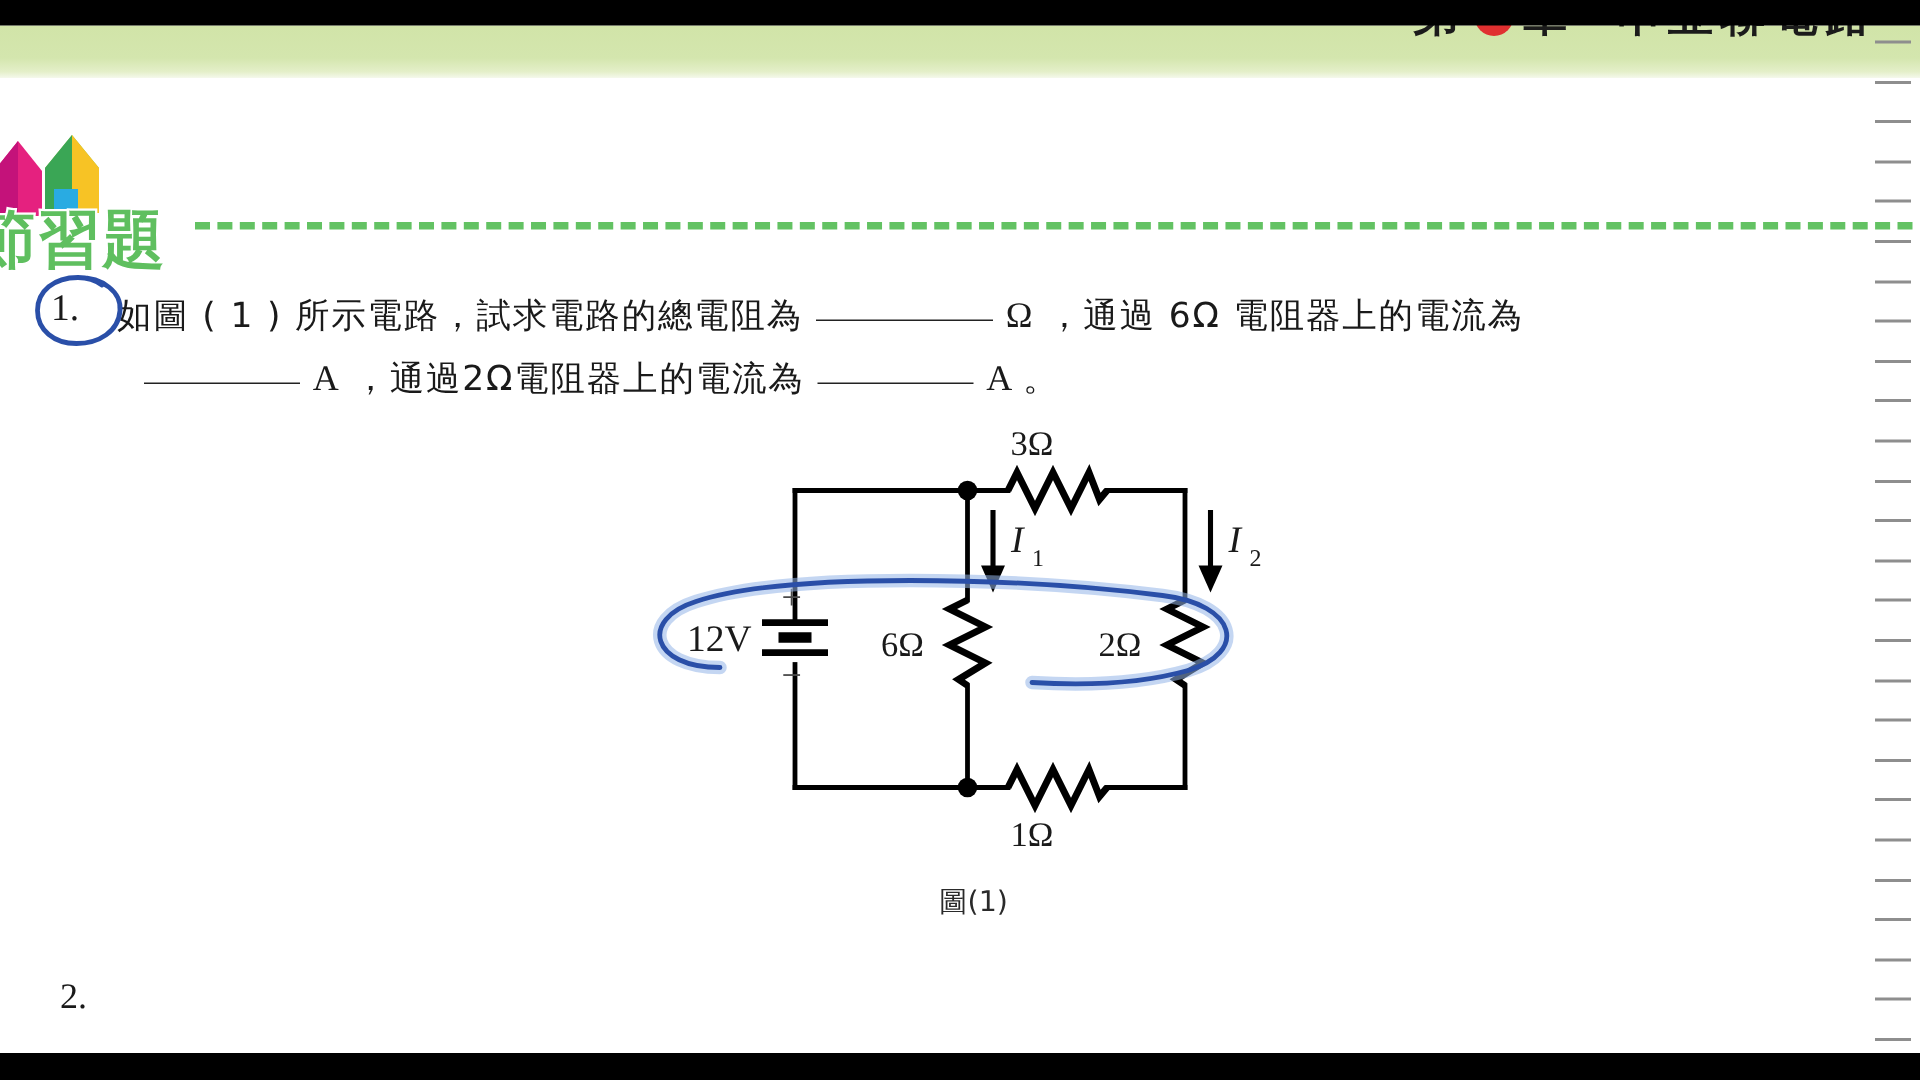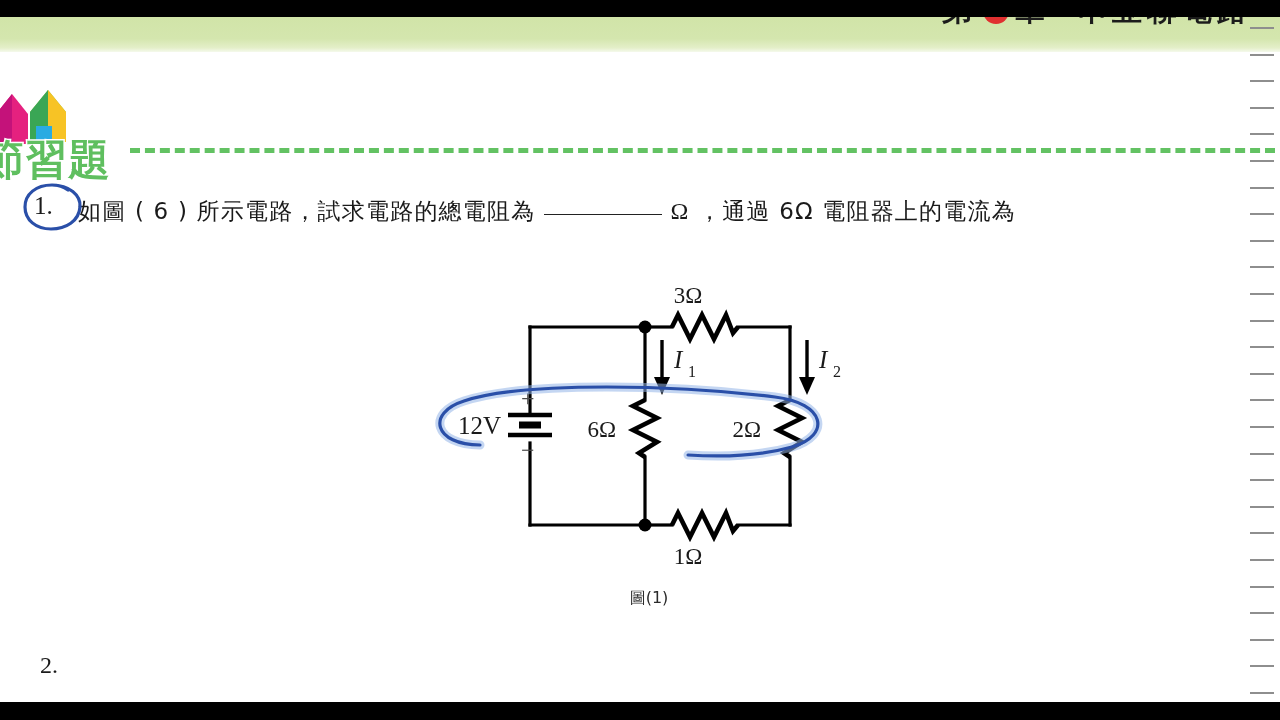--- a/index.html
+++ b/index.html
@@ -158,21 +158,21 @@
     height: 340px;
     z-index: 15;
   }
   #figure-caption {
     position: absolute;
     left: 0;
     top: 588px;
     width: 1280px;
     text-align: center;
     font-family: "DejaVu Sans", "Liberation Sans", sans-serif;
-    font-size: 16px;
+    font-size: 19px;
     color: #2a2a2a;
     z-index: 16;
   }
   #figure-caption .cap-inner { margin-left: 18px; }
 </style>
 </head>
 <body>
 
 <div id="page">
 
@@ -195,25 +195,32 @@
   </svg>
 
   <div id="divider-dashed"></div>
 
   <svg id="q1-circle" viewBox="0 0 62 50">
     <path d="M30 3 C47 3 59 13 58 25 C57 39 44 47 29 47 C14 47 3 38 3 25 C3 12 14 3 30 3 C36 3 42 5 46 8" fill="none" stroke="#2a4fa8" stroke-width="3.2" stroke-linecap="round"></path>
   </svg>
   <div id="q1-num" class="qnum">1.</div>
 
   <div id="question-1" class="question">
-    <span>如圖 ( 6 ) 所示電路，試求電路的總電阻為</span>
+    <span>如圖 ( 1 ) 所示電路，試求電路的總電阻為</span>
     <span class="blank blank-long"></span>
     <span class="unit">Ω</span>
     <span>，通過 6Ω 電阻器上的電流為</span>
 
+    <span class="line2">
+      <span class="blank blank-short"></span>
+      <span class="unit">A</span>
+      <span>，通過2Ω電阻器上的電流為</span>
+      <span class="blank blank-short"></span>
+      <span class="unit">A 。</span>
+    </span>
   </div>
 
   <svg id="circuit" viewBox="0 0 440 340">
     <g stroke="#000000" stroke-width="3.2" fill="none" stroke-linecap="square">
 
       <path d="M110 42 L225 42"></path>
 
       <path d="M110 42 L110 128"></path>
 
       <path d="M110 158 L110 240"></path>

